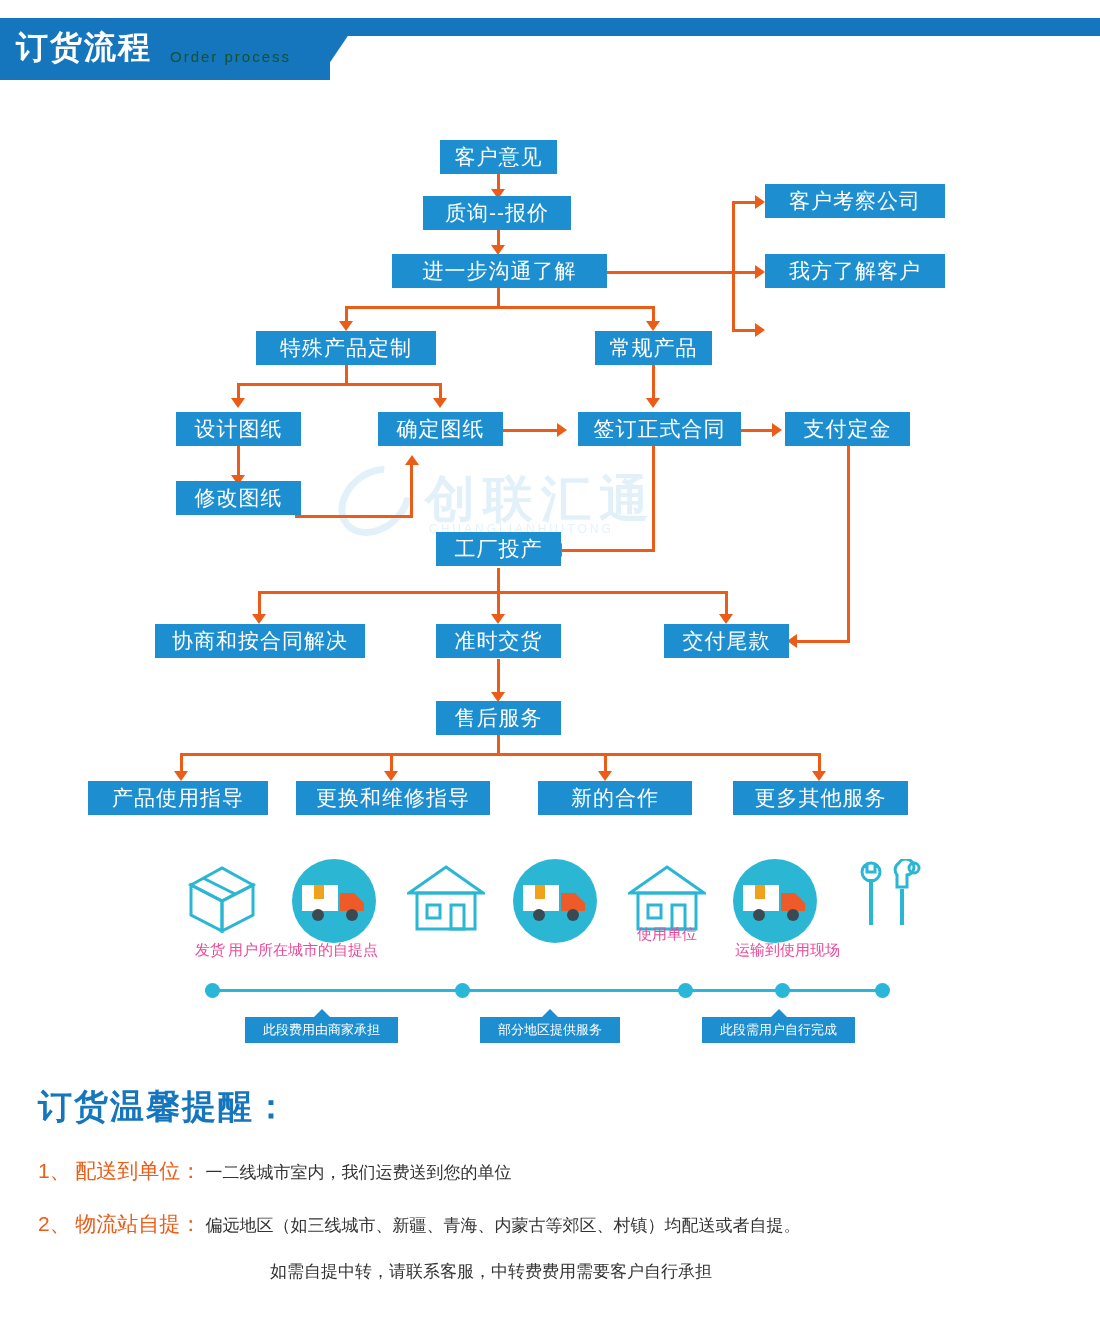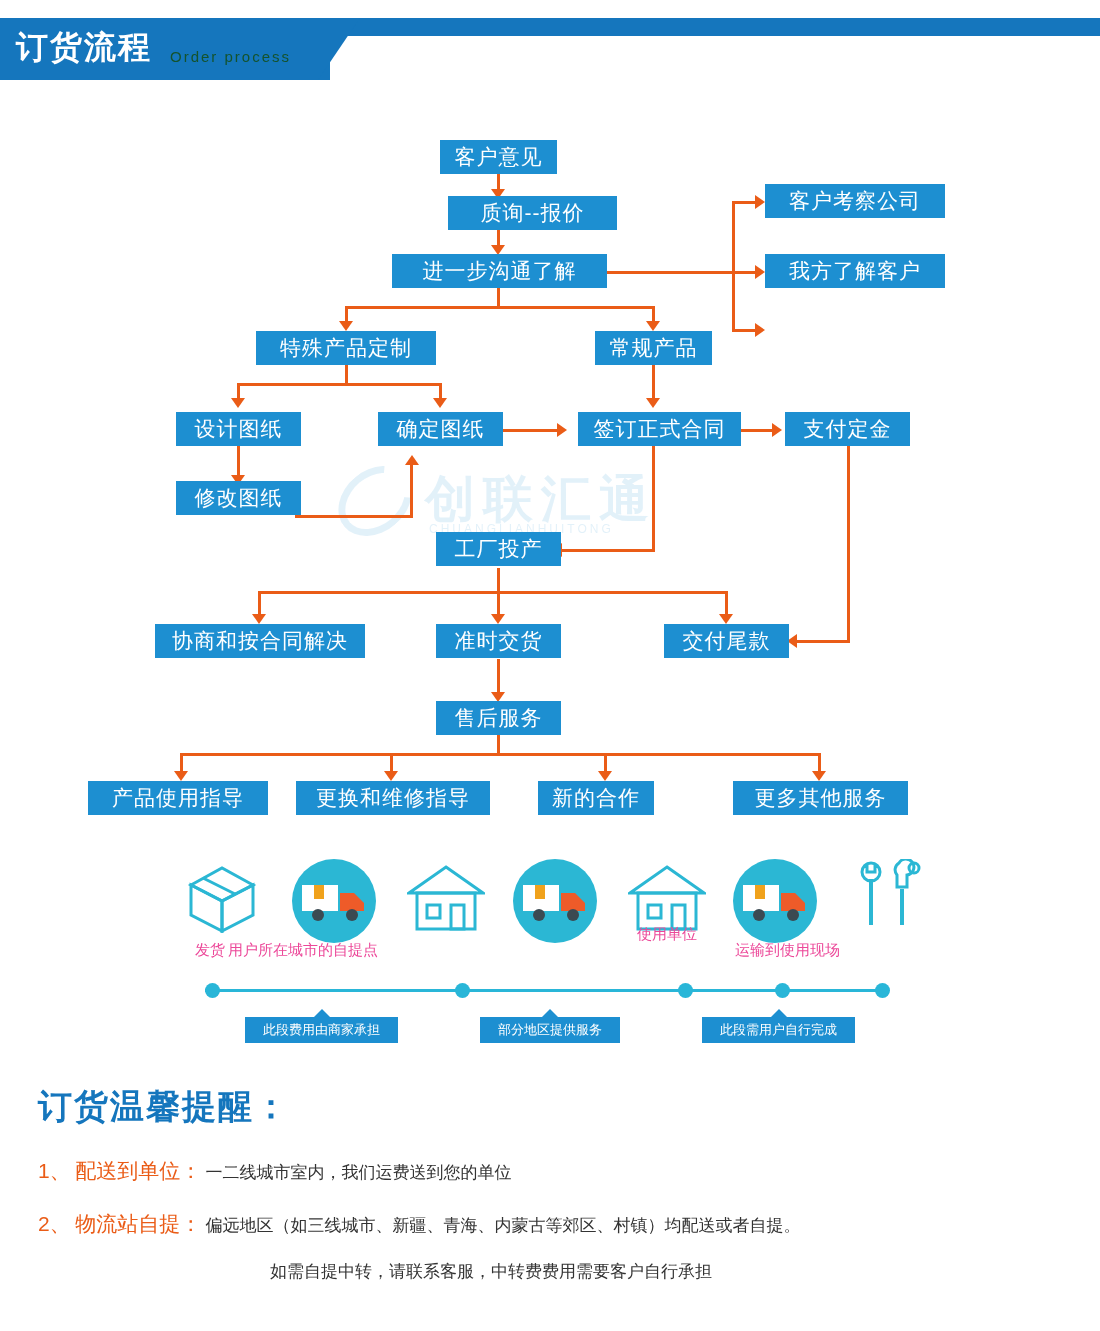--- a/index.html
+++ b/index.html
@@ -219,21 +219,21 @@
   <div class="conn" style="left:180px; top:658px; width:3px; height:22px;"></div>
   <div class="arrow-d" style="left:174px; top:676px;"></div>
   <div class="conn" style="left:390px; top:658px; width:3px; height:22px;"></div>
   <div class="arrow-d" style="left:384px; top:676px;"></div>
   <div class="conn" style="left:604px; top:658px; width:3px; height:22px;"></div>
   <div class="arrow-d" style="left:598px; top:676px;"></div>
   <div class="conn" style="left:818px; top:658px; width:3px; height:22px;"></div>
   <div class="arrow-d" style="left:812px; top:676px;"></div>
 
   <div class="node" style="left:440px; top:45px; width:117px;">客户意见</div>
-  <div class="node" style="left:448px; top:101px; width:169px;">质询--报价</div>
+  <div class="node" style="left:423px; top:101px; width:148px;">质询--报价</div>
   <div class="node" style="left:765px; top:89px; width:180px;">客户考察公司</div>
 
   <div class="node" style="left:392px; top:159px; width:215px;">进一步沟通了解</div>
   <div class="node" style="left:765px; top:159px; width:180px;">我方了解客户</div>
 
   <div class="node" style="left:256px; top:236px; width:180px;">特殊产品定制</div>
   <div class="node" style="left:595px; top:236px; width:117px;">常规产品</div>
 
   <div class="node" style="left:176px; top:317px; width:125px;">设计图纸</div>
   <div class="node" style="left:378px; top:317px; width:125px;">确定图纸</div>
@@ -245,21 +245,21 @@
   <div class="node" style="left:436px; top:437px; width:125px;">工厂投产</div>
 
   <div class="node" style="left:155px; top:529px; width:210px;">协商和按合同解决</div>
   <div class="node" style="left:436px; top:529px; width:125px;">准时交货</div>
   <div class="node" style="left:664px; top:529px; width:125px;">交付尾款</div>
 
   <div class="node" style="left:436px; top:606px; width:125px;text-align:center;">售后服务</div>
 
   <div class="node" style="left:88px; top:686px; width:180px;">产品使用指导</div>
   <div class="node" style="left:296px; top:686px; width:194px;">更换和维修指导</div>
-  <div class="node" style="left:538px; top:686px; width:116px;">新的合作</div>
+  <div class="node" style="left:538px; top:686px; width:154px;">新的合作</div>
   <div class="node" style="left:733px; top:686px; width:175px;">更多其他服务</div>
 </div>
 
 <div id="ship">
 
   <svg style="position:absolute;left:183px;top:18px;" width="78" height="70" viewBox="0 0 78 70">
     <polygon points="8,22 39,5 70,22 39,38" fill="none" stroke="#2bb7d4" stroke-width="3"></polygon>
     <polygon points="8,22 8,52 39,68 39,38" fill="none" stroke="#2bb7d4" stroke-width="3"></polygon>
     <polygon points="70,22 70,52 39,68 39,38" fill="none" stroke="#2bb7d4" stroke-width="3"></polygon>
     <line x1="20" y1="15" x2="52" y2="31" stroke="#2bb7d4" stroke-width="3"></line>

